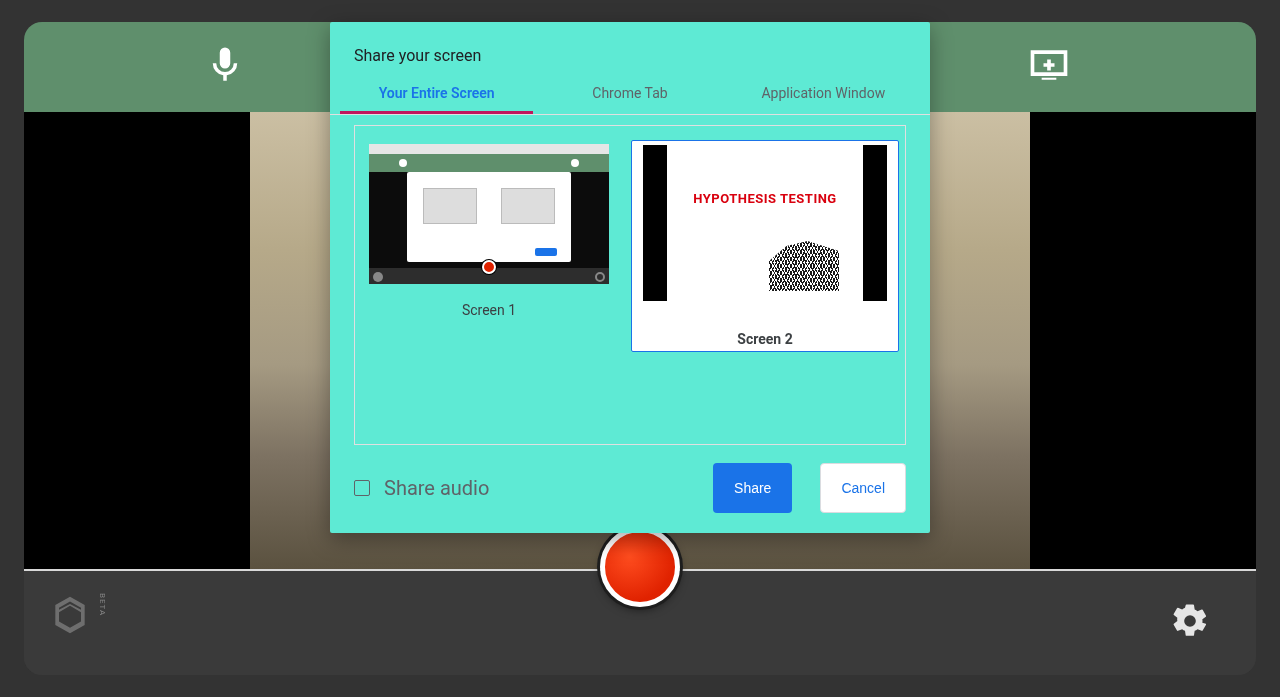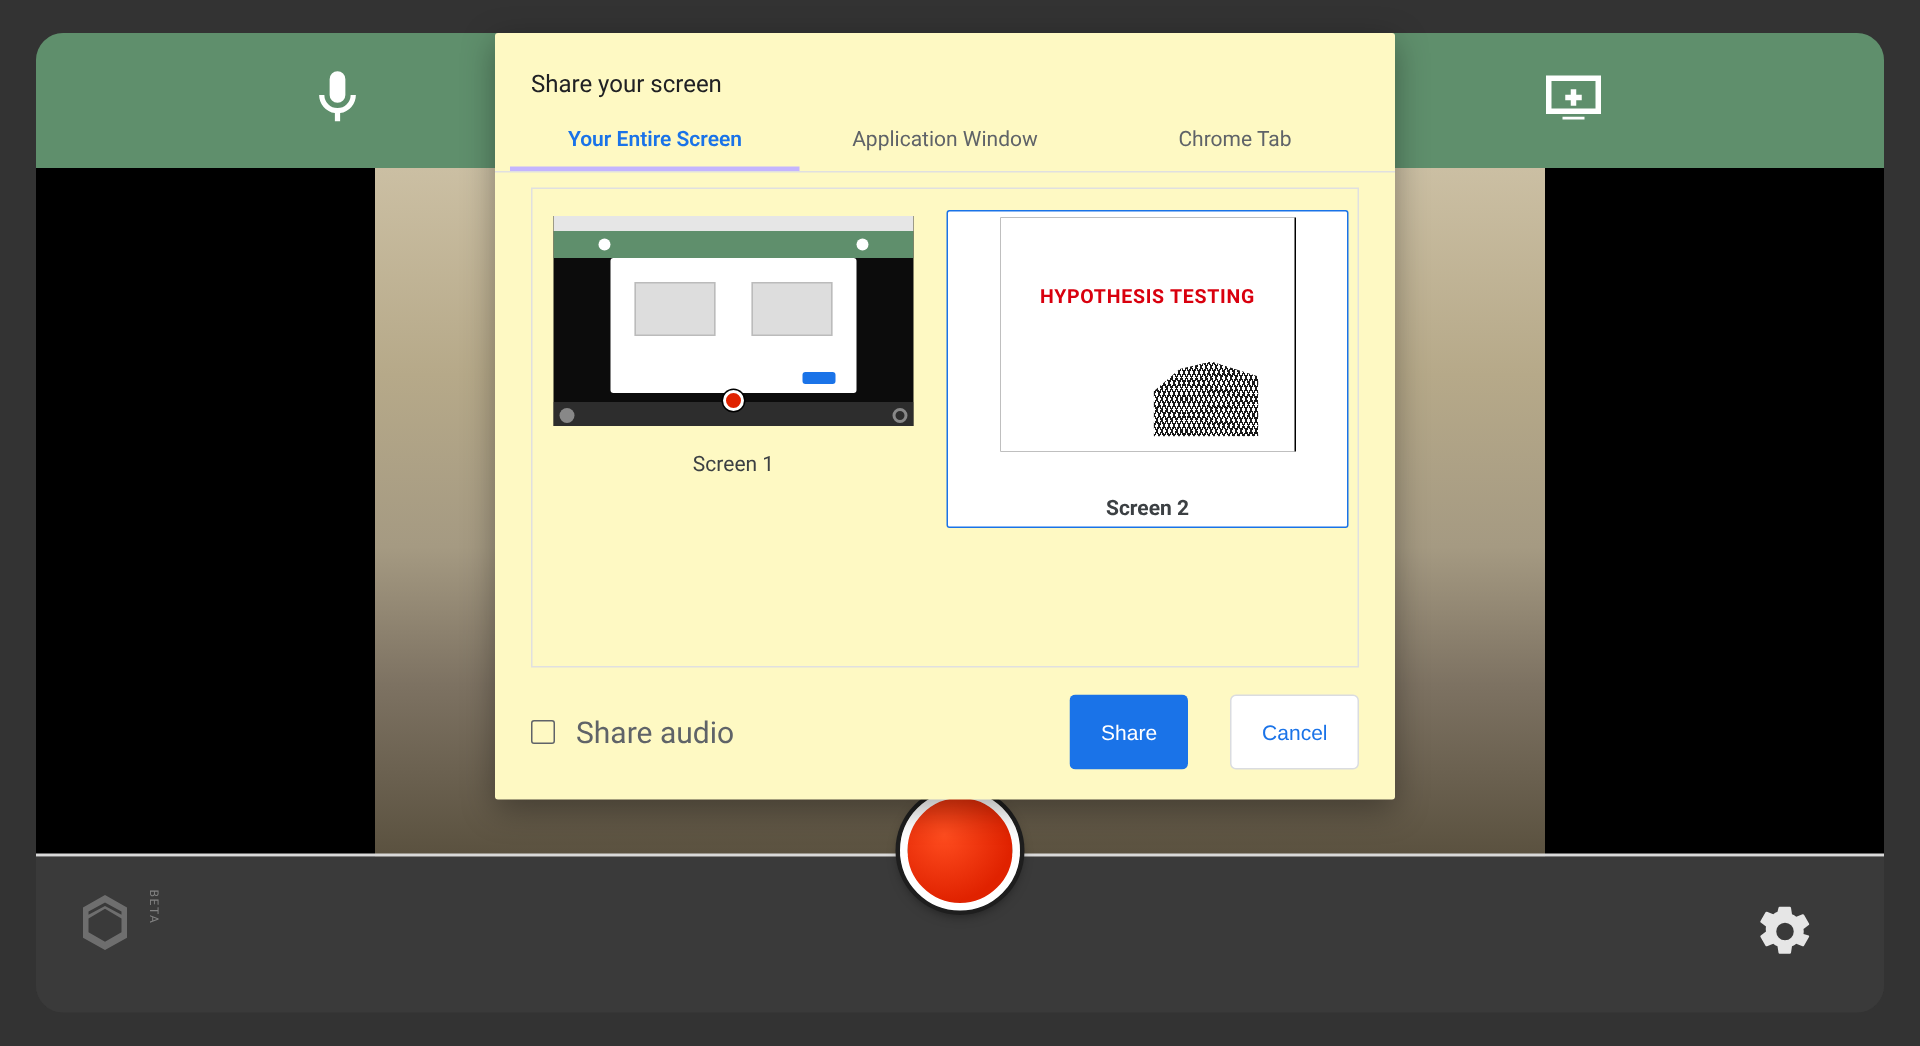--- a/index.html
+++ b/index.html
@@ -72,35 +72,35 @@
     display:flex; align-items:flex-start; gap:6px;
     opacity:.55;
   }
   .beta-text { color:#bbb; font-size:8px; letter-spacing:1px; writing-mode:vertical-rl; }
 
   
   .modal {
     position:absolute;
     top:22px; left:330px;
     width:600px;
-    background:#fef9c3;
+    background:#5eead4;
     border-radius:2px;
     box-shadow:0 6px 22px rgba(0,0,0,.35);
     font-size:14px;
     color:#202124;
     padding:24px 0 0 0;
   }
   .modal-title { font-size:16px; padding:0 24px 8px 24px; }
   .modal-desc  { font-size:13px; color:#5f6368; padding:0 24px 14px 24px; }
   .tabs { display:flex; border-bottom:1px solid #e0e0e0; padding: 0 10px; }
   .tab {
     flex:1; text-align:center; padding:12px 0 10px 0;
     font-size:14px; color:#5f6368; cursor:pointer;
   }
-  .tab.active { color:#1a73e8; font-weight:600; border-bottom:3px solid #c4b5fd; }
+  .tab.active { color:#1a73e8; font-weight:600; border-bottom:3px solid #be185d; }
   .previews {
     border:1px solid #e0e0e0;
     margin:10px 24px 0 24px;
     height:320px;
     padding:14px;
     display:flex; gap:22px;
     align-items: flex-start;
   }
   .screen-tile {
     display:flex; flex-direction:column; align-items:center;
@@ -142,21 +142,21 @@
     width:14px;height:14px;border-radius:50%;
     background:#e02200;border:2px solid #fff; box-shadow:0 0 0 1px #000;
   }
   .thumb1 .t-bottombar{position:absolute;left:0;right:0;bottom:0;height:16px;background:#2d2d2d;}
   .thumb1 .t-gear{position:absolute;right:4px;bottom:2px;width:10px;height:10px;border-radius:50%;border:2px solid #888;}
   .thumb1 .t-gear2{position:absolute;left:4px;bottom:2px;width:10px;height:10px;border-radius:50%;background:#888;}
 
   
   .thumb2outer { width:258px; display:flex; flex-direction:column; align-items:center; }
   .thumb2 {
-    width:197px; height:156px; background:#000;
+    width:244px; height:156px; background:#000;
     display:flex; justify-content:center; align-items:center;
   }
   .thumb2 .slide {
     width:196px; height:156px; background:#fff; text-align:center; position:relative;
   }
   .thumb2 .slide-title{
     color:#d9000e; font-weight:700; letter-spacing:.5px; font-size:13px; padding-top:46px;
   }
   .thumb2 .sketch{
     position:absolute; right:24px; bottom:10px;
@@ -223,22 +223,22 @@
       <span class="beta-text">BETA</span>
     </div>
   </div>
 </div>
 
 <div class="modal">
   <div class="modal-title">Share your screen</div>
 
   <div class="tabs">
     <div class="tab active">Your Entire Screen</div>
+    <div class="tab">Chrome Tab</div>
     <div class="tab">Application Window</div>
-    <div class="tab">Chrome Tab</div>
   </div>
 
   <div class="previews">
     <div class="screen-tile normal">
       <div class="thumb-wrap">
         <div class="thumb1">
           <div class="t-top"></div>
           <div class="t-green">
               <span class="dot"></span>
               <span class="dot"></span>

